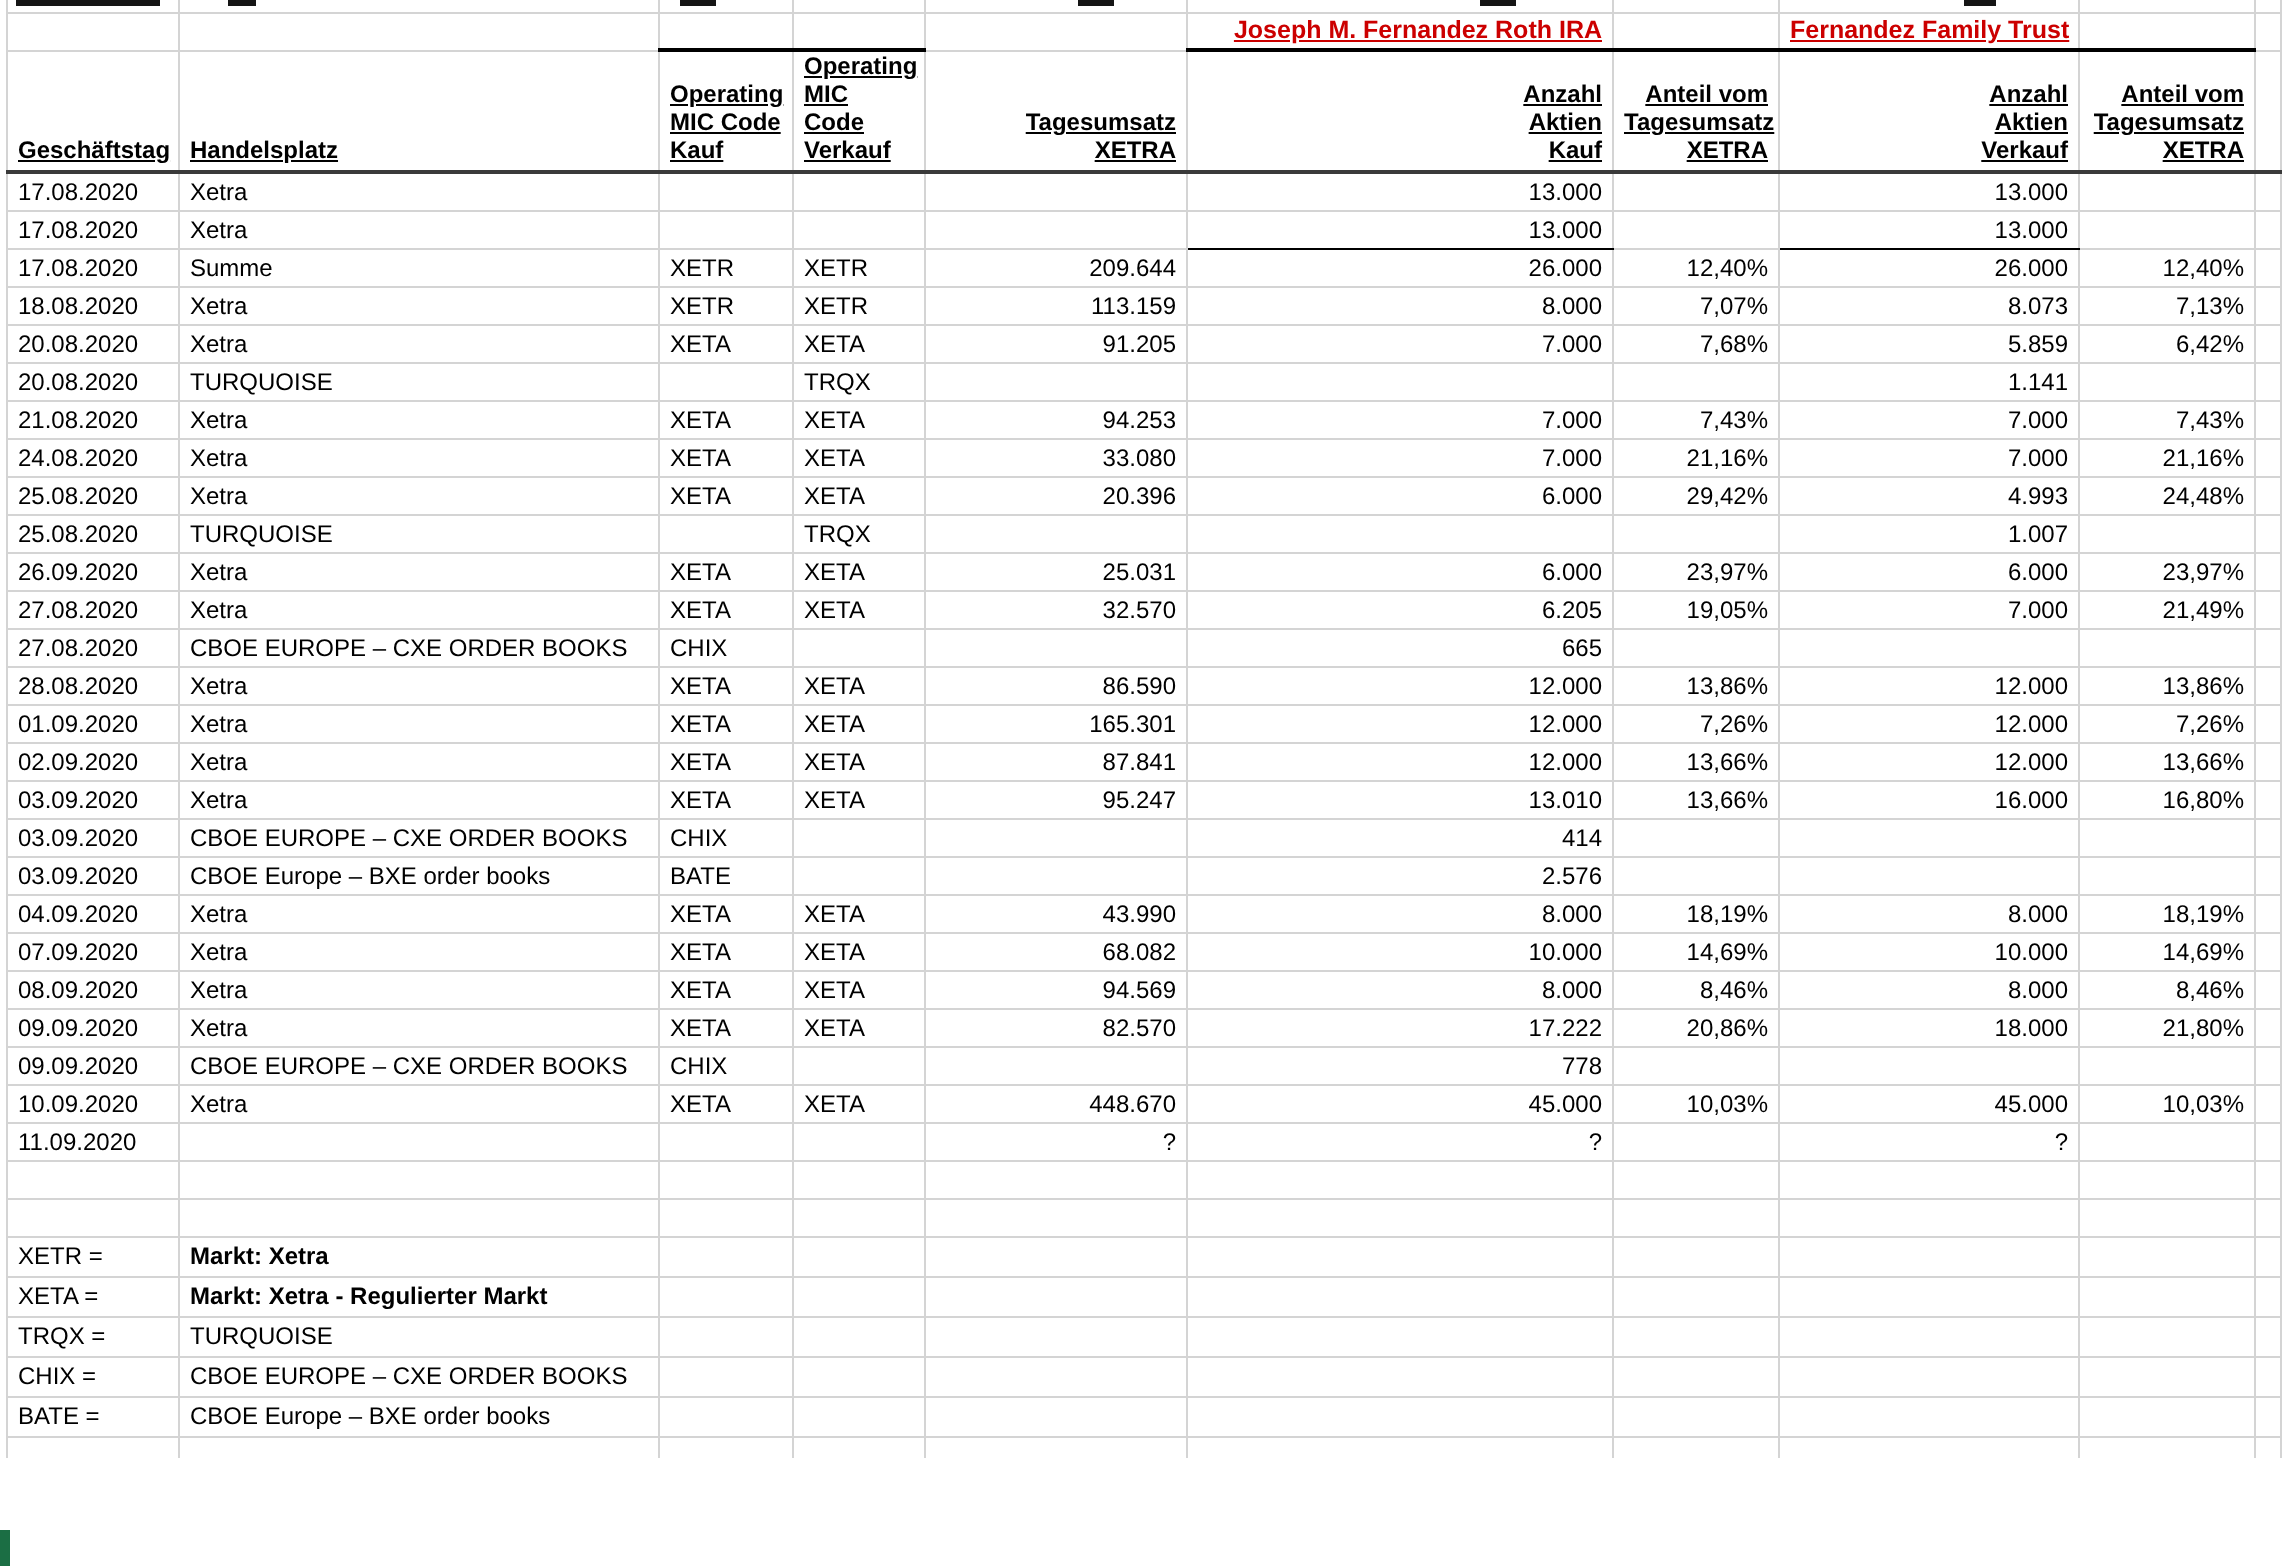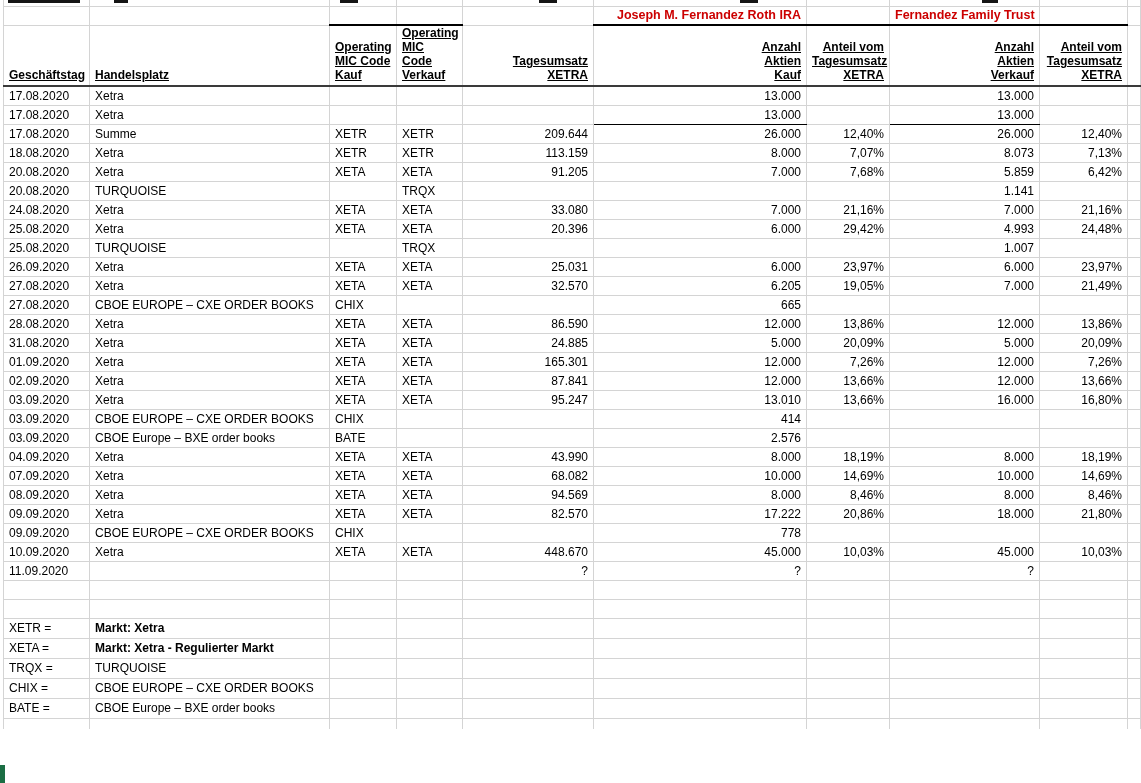--- a/index.html
+++ b/index.html
@@ -21,21 +21,21 @@
   col.ca{width:86px}col.cb{width:240px}col.cc{width:67px}col.cd{width:66px}
   col.ce{width:131px}col.cf{width:213px}col.cg{width:83px}col.ch{width:150px}
   col.ci{width:88px}col.cj{width:13px}
   
   .L{text-align:left}.R{text-align:right}
   .b{font-weight:bold}
   
   tr.sliver td{height:6px;line-height:6px;padding:0;vertical-align:top;}
   .frag{height:3px;background:#151515;margin-top:0;}
   
-  tr.groups td{height:17px;line-height:17px;}
+  tr.groups td{height:17px;line-height:17px;text-decoration:underline;}
   td.red{color:var(--red);font-weight:bold;font-size:12.5px;text-align:right;}
   td.blk-b{border-bottom:2px solid #000;}
   
   tr.header td{height:56px;vertical-align:bottom;font-weight:bold;
                white-space:pre-line;line-height:14px;padding-bottom:3px;
                border-bottom:2px solid var(--dark);text-decoration:underline;}
   
   td.ulb{border-bottom:1.5px solid #000;}
   
   tr.gesamt td{border-bottom:3px double #000;}
@@ -197,20 +197,32 @@
         <td class="L"></td>
         <td class="L">TRQX</td>
         <td class="R"></td>
         <td class="R"></td>
         <td class="R"></td>
         <td class="R">1.141</td>
         <td class="R"></td>
         <td></td>
       </tr>
       <tr>
+        <td class="L col-a">21.08.2020</td>
+        <td class="L">Xetra</td>
+        <td class="L">XETA</td>
+        <td class="L">XETA</td>
+        <td class="R">94.253</td>
+        <td class="R">7.000</td>
+        <td class="R">7,43%</td>
+        <td class="R">7.000</td>
+        <td class="R">7,43%</td>
+        <td></td>
+      </tr>
+      <tr>
         <td class="L col-a">24.08.2020</td>
         <td class="L">Xetra</td>
         <td class="L">XETA</td>
         <td class="L">XETA</td>
         <td class="R">33.080</td>
         <td class="R">7.000</td>
         <td class="R">21,16%</td>
         <td class="R">7.000</td>
         <td class="R">21,16%</td>
         <td></td>
@@ -281,32 +293,20 @@
         <td class="L">XETA</td>
         <td class="L">XETA</td>
         <td class="R">86.590</td>
         <td class="R">12.000</td>
         <td class="R">13,86%</td>
         <td class="R">12.000</td>
         <td class="R">13,86%</td>
         <td></td>
       </tr>
       <tr>
-        <td class="L col-a">31.08.2020</td>
-        <td class="L">Xetra</td>
-        <td class="L">XETA</td>
-        <td class="L">XETA</td>
-        <td class="R">24.885</td>
-        <td class="R">5.000</td>
-        <td class="R">20,09%</td>
-        <td class="R">5.000</td>
-        <td class="R">20,09%</td>
-        <td></td>
-      </tr>
-      <tr>
         <td class="L col-a">01.09.2020</td>
         <td class="L">Xetra</td>
         <td class="L">XETA</td>
         <td class="L">XETA</td>
         <td class="R">165.301</td>
         <td class="R">12.000</td>
         <td class="R">7,26%</td>
         <td class="R">12.000</td>
         <td class="R">7,26%</td>
         <td></td>

